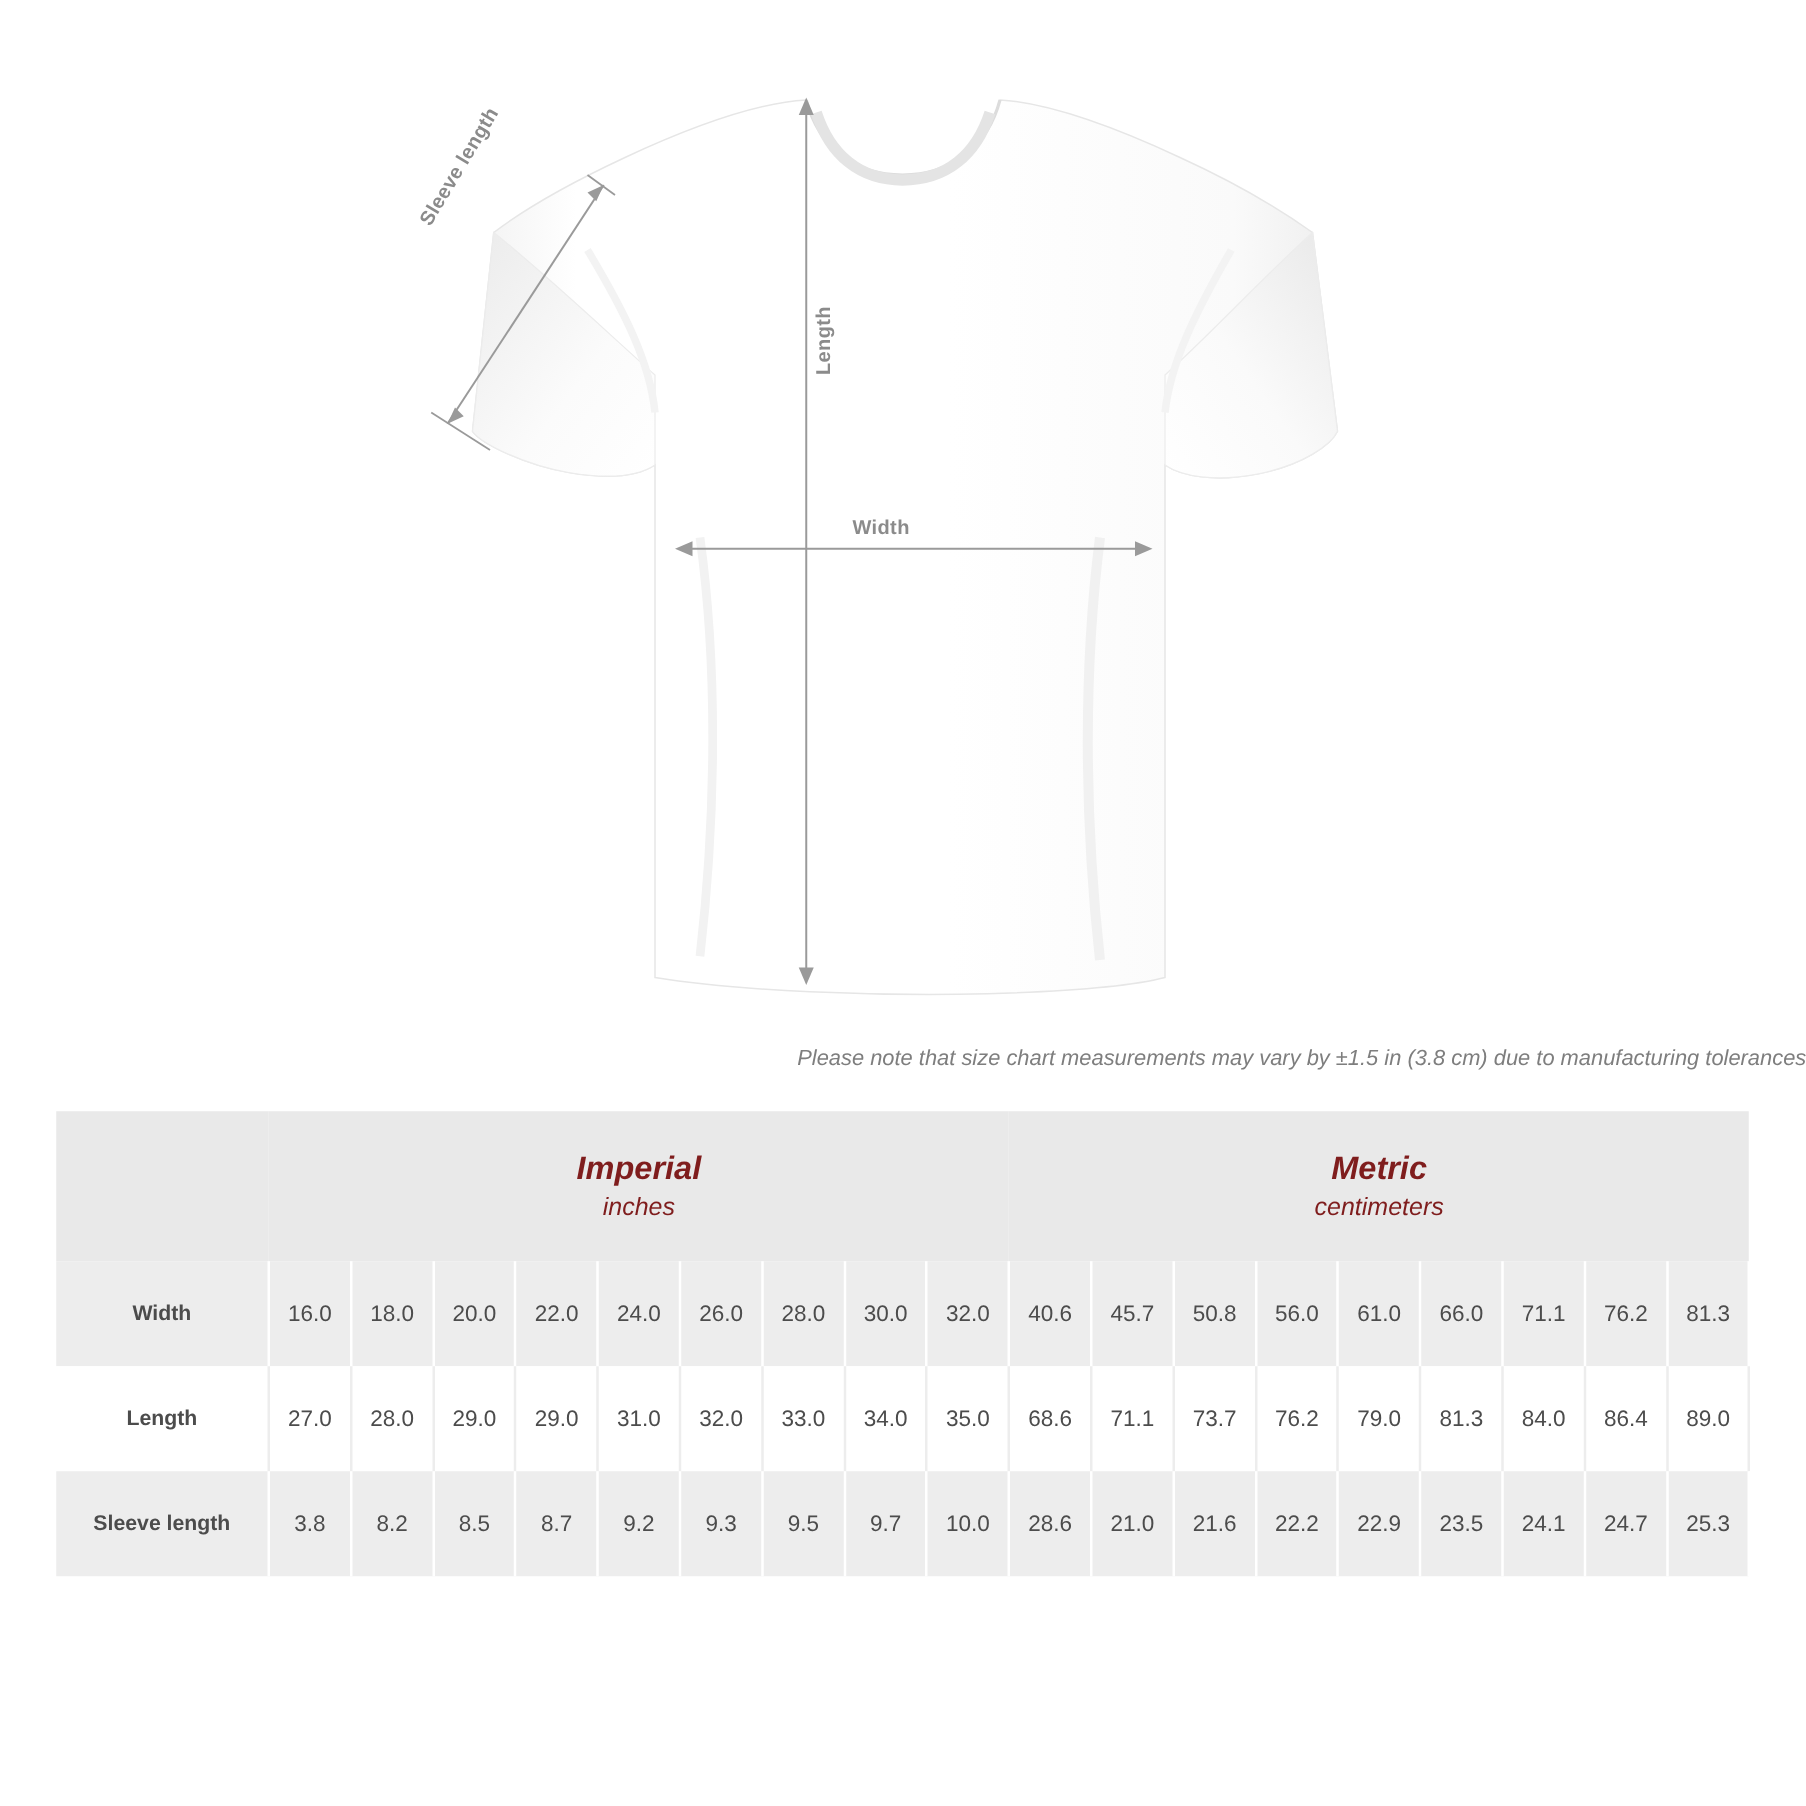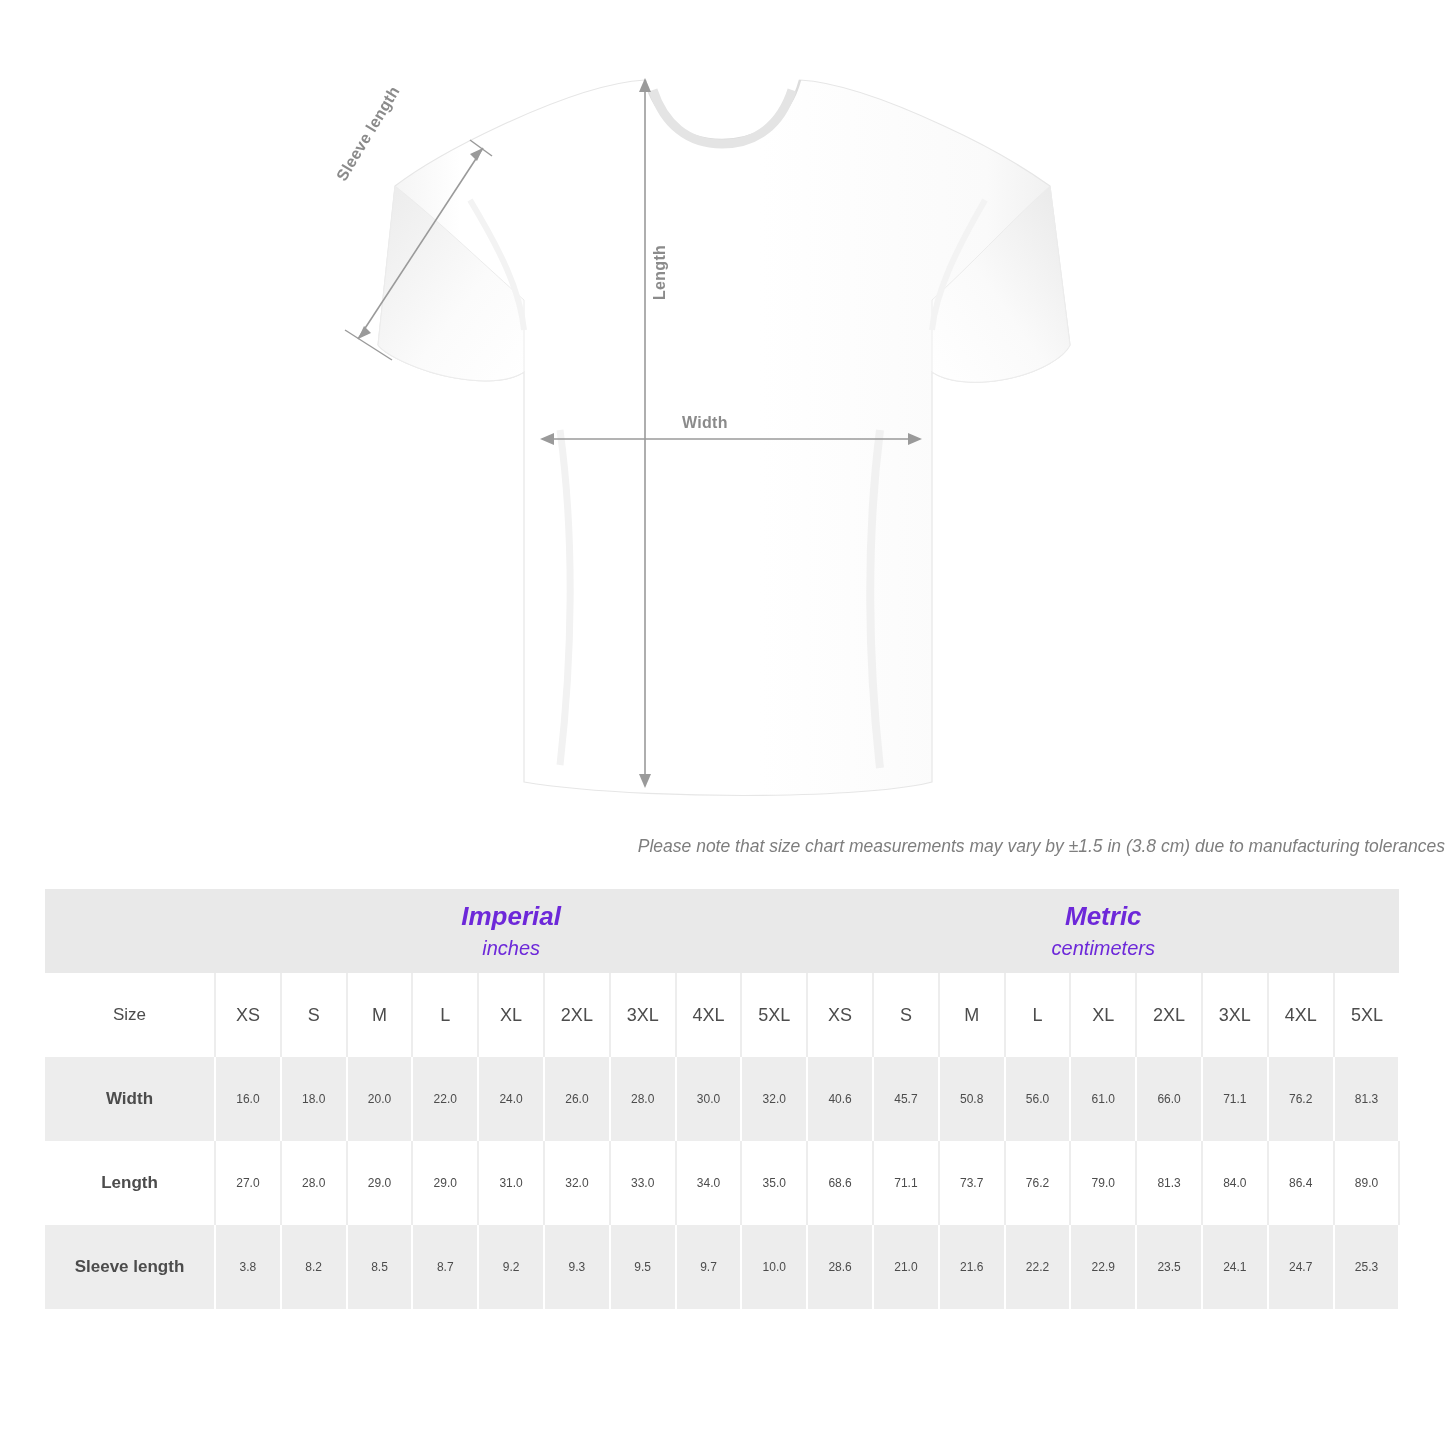--- a/index.html
+++ b/index.html
@@ -82,23 +82,23 @@
     width: 1355px;
     table-layout: fixed;
   }
   table.size-table td, table.size-table th {
     padding: 0;
     text-align: center;
     vertical-align: middle;
     font-weight: normal;
   }
   .unit-head {
-    height: 84px;
+    height: 120px;
     background: #e9e9e9;
-    color: #6d28d9;
+    color: #7f1d1d;
   }
   .unit-head .u-name {
     font-size: 26px;
     font-style: italic;
     font-weight: bold;
     line-height: 1.1;
   }
   .unit-head .u-sub {
     font-size: 20px;
     font-style: italic;
@@ -114,21 +114,21 @@
     height: 84px;
     font-size: 18px;
     font-weight: bold;
     color: #4c4c4c;
     background: #ffffff;
     border-right: 2px solid #ededed;
   }
   .hdr-row td:last-child { border-right: none; }
   .data-row td {
     height: 84px;
-    font-size: 12px;
+    font-size: 18px;
     color: #4c4c4c;
     border-right: 2px solid #ededed;
   }
   .data-row td:last-child { border-right: none; }
   .data-row.shade td { background: #ededed; border-right: 2px solid #ffffff; }
   .data-row.plain td { background: #ffffff; border-right: 2px solid #ededed; }
   .data-row td.row-head-cell {
     font-weight: bold;
     font-size: 17px;
   }
@@ -231,41 +231,20 @@
           <td class="unit-head" colspan="9">
             <div class="u-name">Imperial</div>
             <div class="u-sub">inches</div>
           </td>
           <td class="unit-head" colspan="9">
             <div class="u-name">Metric</div>
             <div class="u-sub">centimeters</div>
           </td>
         </tr>
 
-        <tr class="hdr-row">
-          <td class="row-head-cell">Size</td>
-          <td>XS</td>
-          <td>S</td>
-          <td>M</td>
-          <td>L</td>
-          <td>XL</td>
-          <td>2XL</td>
-          <td>3XL</td>
-          <td>4XL</td>
-          <td>5XL</td>
-          <td>XS</td>
-          <td>S</td>
-          <td>M</td>
-          <td>L</td>
-          <td>XL</td>
-          <td>2XL</td>
-          <td>3XL</td>
-          <td>4XL</td>
-          <td>5XL</td>
-        </tr>
 
         <tr class="data-row shade">
           <td class="row-head-cell">Width</td>
           <td>16.0</td>
           <td>18.0</td>
           <td>20.0</td>
           <td>22.0</td>
           <td>24.0</td>
           <td>26.0</td>
           <td>28.0</td>

